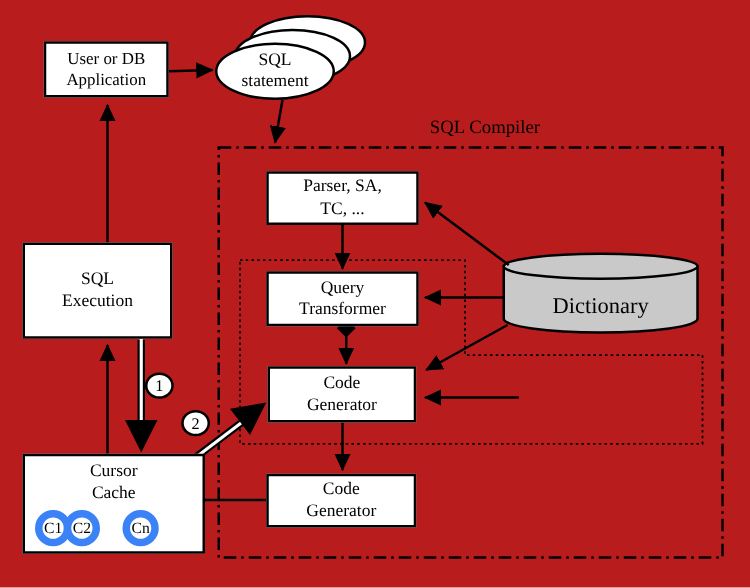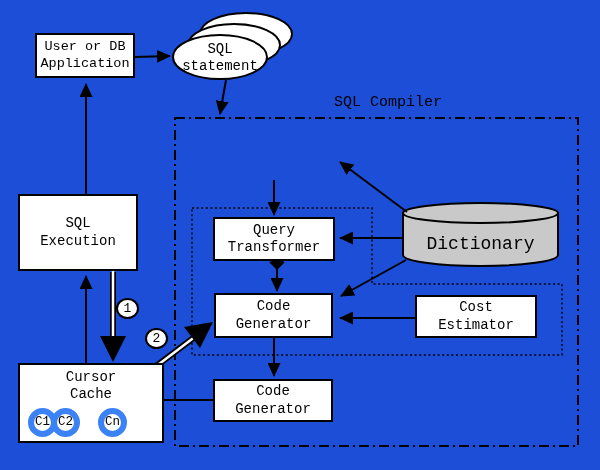--- a/index.html
+++ b/index.html
@@ -1,18 +1,18 @@
 <!DOCTYPE html>
 <html><head>
 <meta charset="utf-8">
 <style>
   html,body{margin:0;padding:0;background:#ffffff;}
   .stage{
-    position:relative;width:600px;height:470px;background:#1d4ed8;
-    font-family:Liberation Mono, monospace;color:#000;overflow:hidden;
+    position:relative;width:600px;height:470px;background:#b91c1c;
+    font-family:Liberation Serif, serif;color:#000;overflow:hidden;
   }
   .layer{position:absolute;left:0;top:0;}
   .box{
     position:absolute;box-sizing:border-box;border:2px solid #000;background:#fff;
     display:flex;flex-direction:column;align-items:center;justify-content:center;
     font-size:14px;line-height:1.22;text-align:center;z-index:2;
   }
   .floating-label{position:absolute;z-index:2;text-align:center;}
   .ellipse-label{
     position:absolute;z-index:2;display:flex;flex-direction:column;align-items:center;
@@ -95,35 +95,35 @@
     <span>Application</span>
   </div>
 
   <div class="ellipse-label" style="left:172px;top:36px;width:96px;height:43px;">
     <span>SQL</span>
     <span>statement</span>
   </div>
 
   <div class="floating-label" style="left:328px;top:94px;width:120px;font-size:15px;text-align:center;">SQL Compiler</div>
 
+  <div class="box" style="left:213px;top:137px;width:122px;height:43px;">
+    <span>Parser, SA,</span>
+    <span>TC, ...</span>
+  </div>
 
   <div class="box" style="left:213px;top:217px;width:122px;height:44px;">
     <span>Query</span>
     <span>Transformer</span>
   </div>
 
   <div class="box" style="left:214px;top:293px;width:119px;height:45px;">
     <span>Code</span>
     <span>Generator</span>
   </div>
 
-  <div class="box" style="left:415px;top:295px;width:122px;height:43px;">
-    <span>Cost</span>
-    <span>Estimator</span>
-  </div>
 
   <div class="box" style="left:213px;top:379px;width:120px;height:43px;">
     <span>Code</span>
     <span>Generator</span>
   </div>
 
   <div class="floating-label" style="left:420px;top:234px;width:121px;font-size:18px;">Dictionary</div>
 
   <div class="box" style="left:18px;top:194px;width:120px;height:77px;">
     <span>SQL</span>

